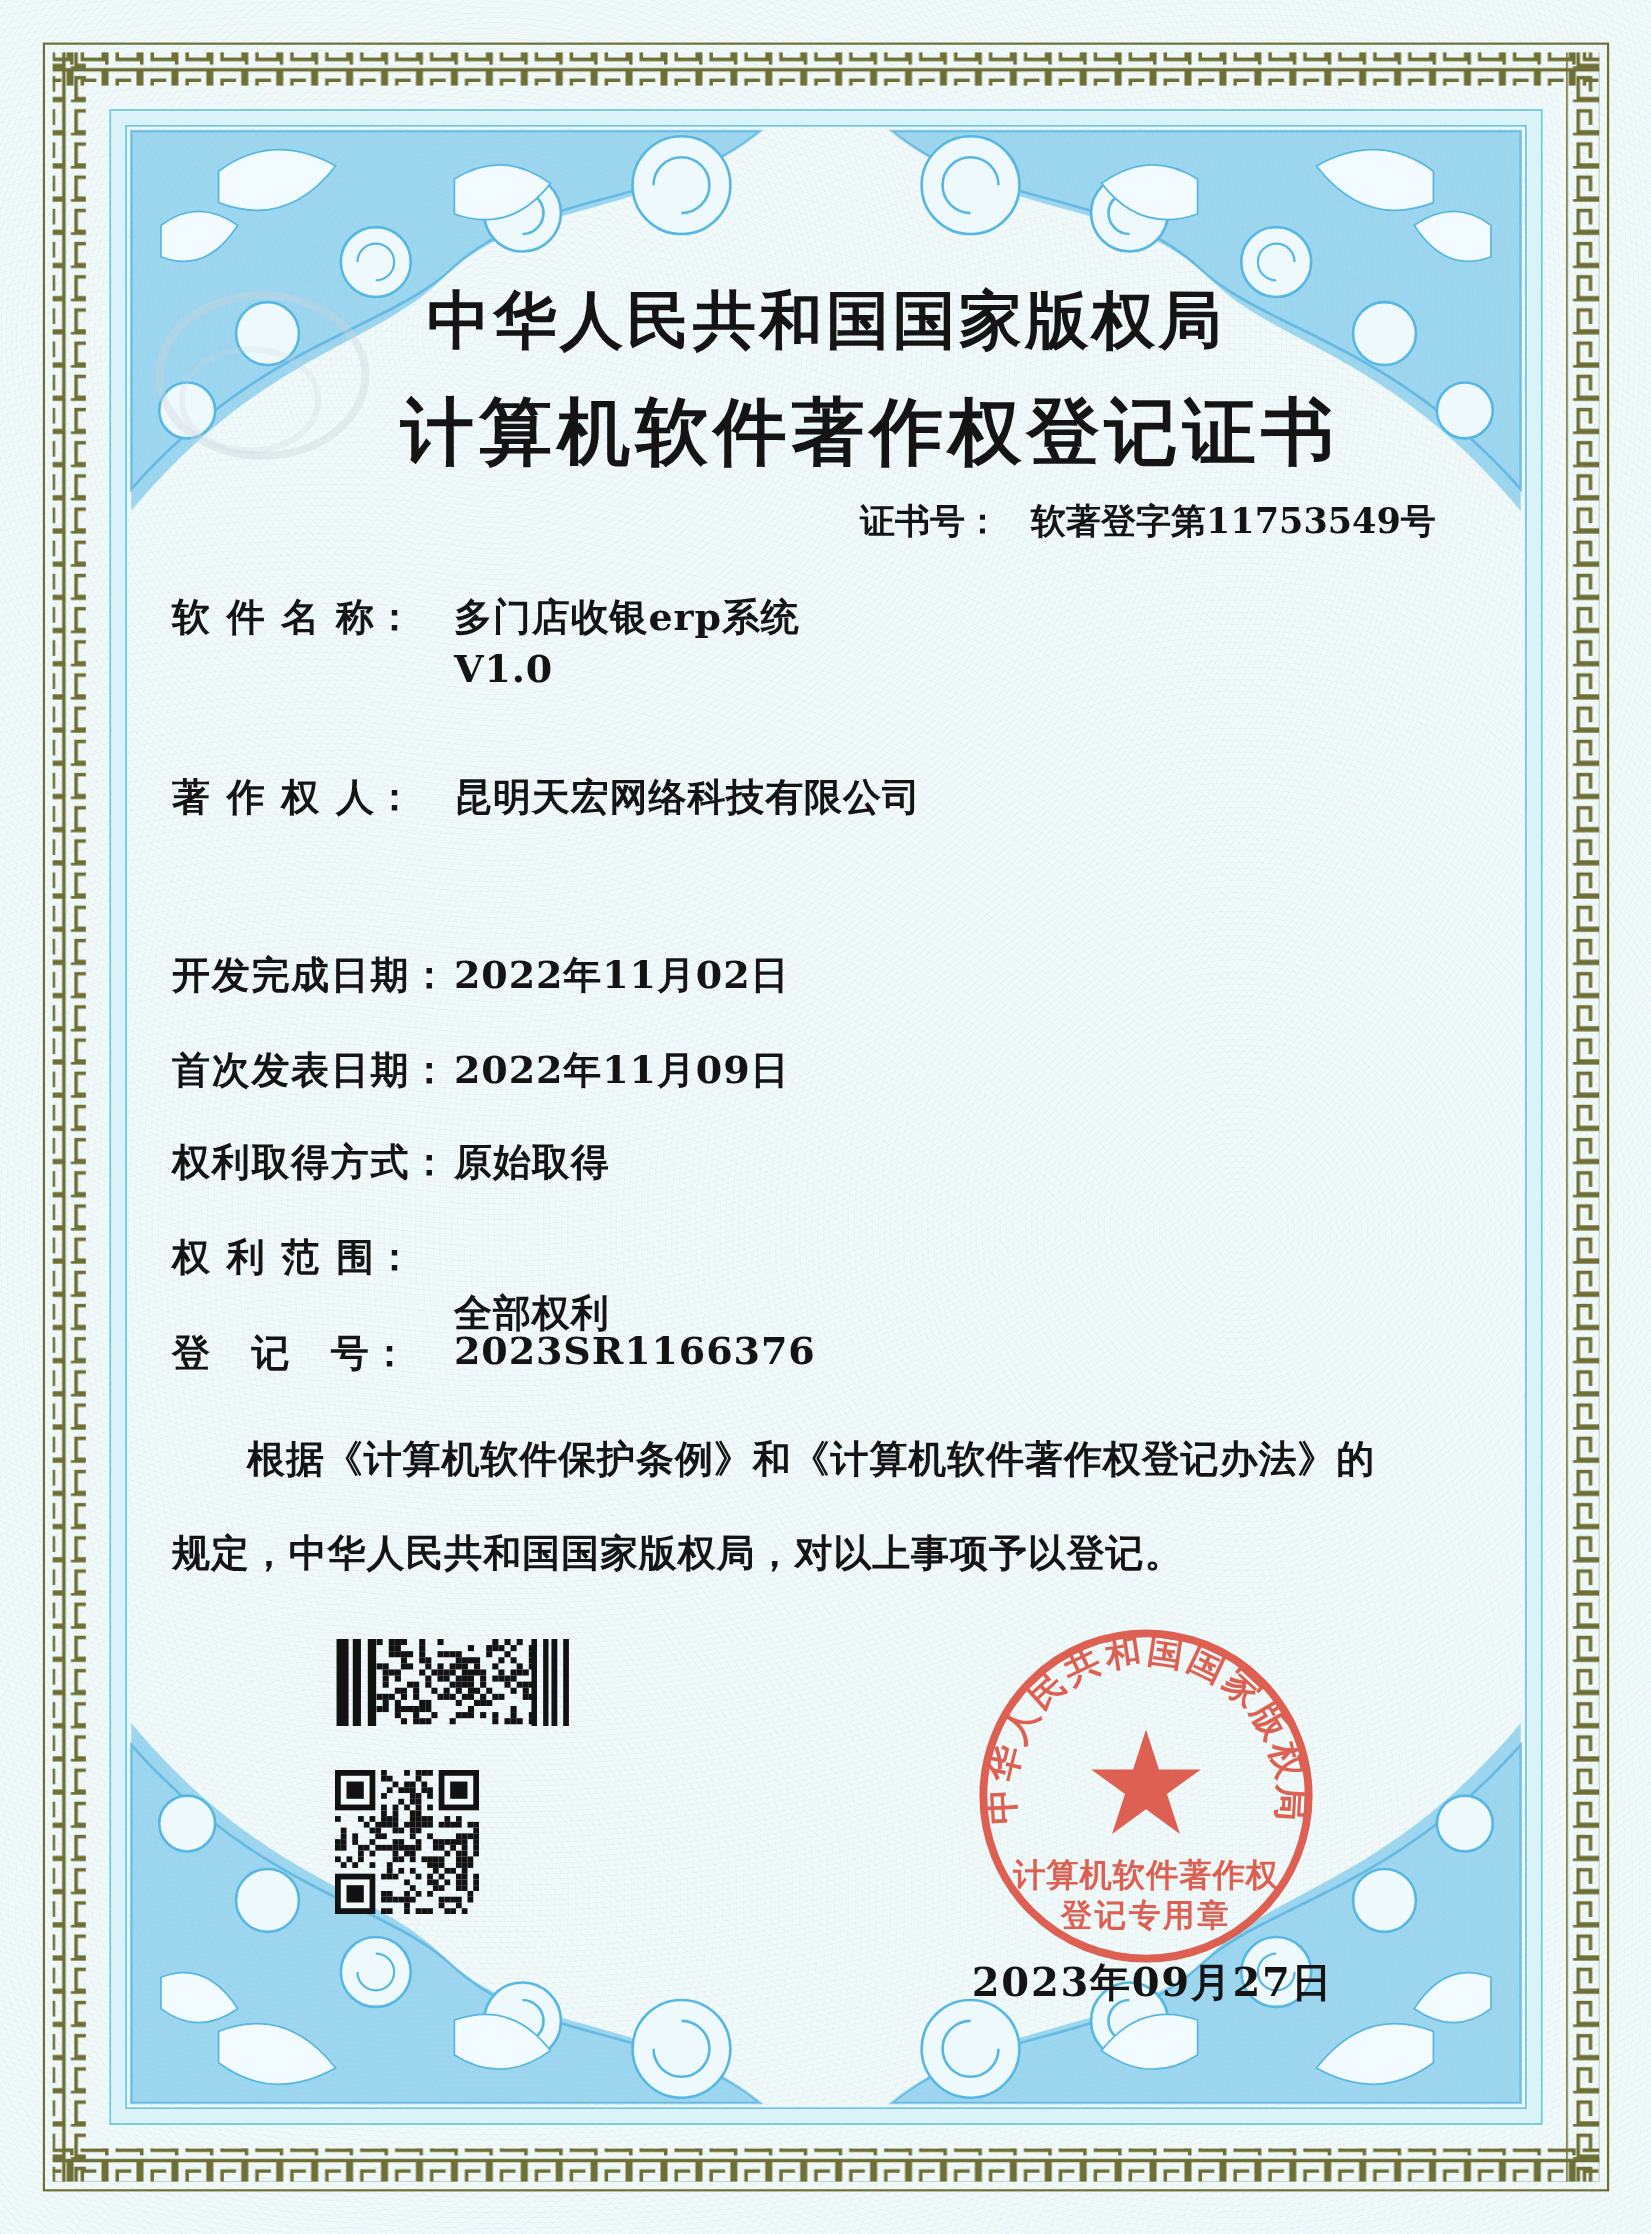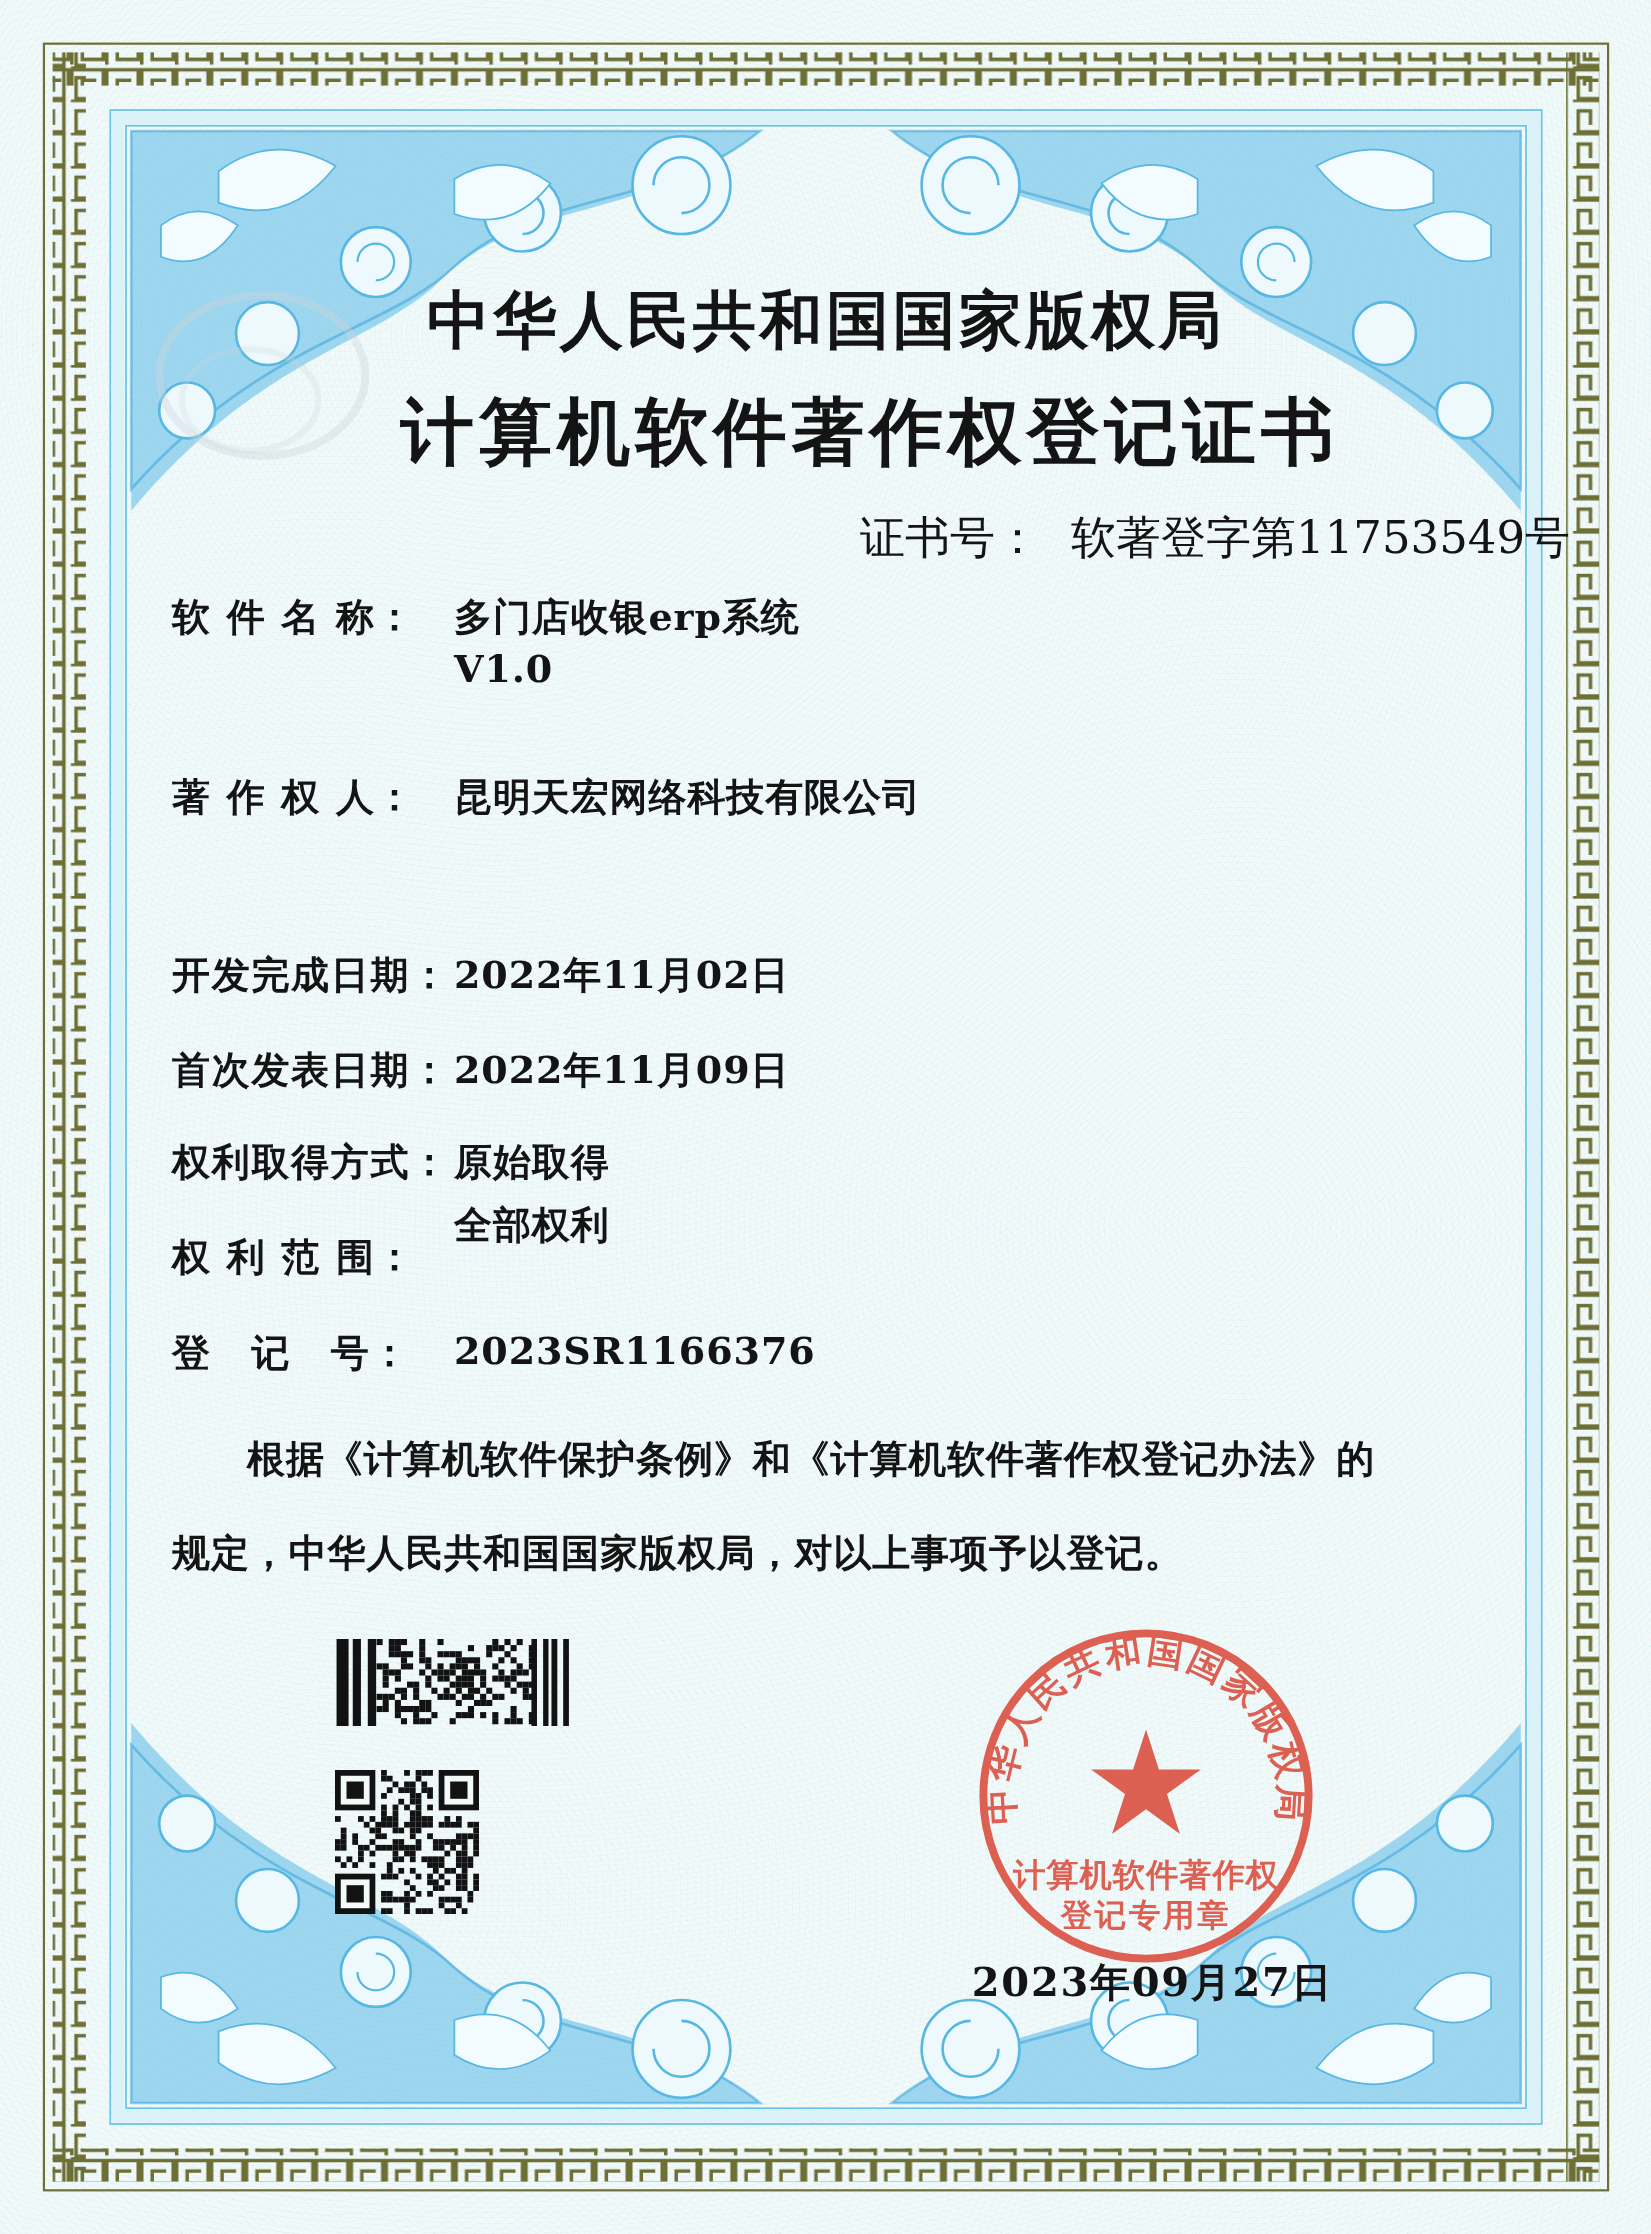--- a/index.html
+++ b/index.html
@@ -12,21 +12,21 @@
       repeating-radial-gradient(circle at 30% 15%, rgba(125,195,220,.07) 0 0.9px, transparent 0.9px 5.2px),
       repeating-radial-gradient(circle at 75% 55%, rgba(120,190,215,.06) 0 0.9px, transparent 0.9px 6.1px),
       repeating-radial-gradient(circle at 20% 85%, rgba(120,190,215,.06) 0 0.9px, transparent 0.9px 7px);
     overflow:hidden;
     font-family:"DejaVu Serif","Liberation Serif",serif;
     color:#141414;
   }
   .abs{position:absolute;}
   .ttl1{left:0;top:278px;width:100%;text-align:center;font-size:63px;font-weight:900;letter-spacing:3.5px;}
   .ttl2{left:0;top:384px;width:100%;text-align:center;font-size:73px;font-weight:900;letter-spacing:5.2px;margin-left:44px;}
-  .certno{left:860px;top:498px;font-size:45px;font-weight:normal;white-space:nowrap;margin-top:10px;}
+  .certno{left:860px;top:498px;font-size:35px;font-weight:bold;white-space:nowrap;}
   .certno .gap{display:inline-block;width:31px;}
   .flabel{left:172px;font-size:38px;font-weight:bold;white-space:nowrap;letter-spacing:1.7px;}
   .fvalue{left:454px;font-size:38px;font-weight:bold;white-space:nowrap;letter-spacing:0.9px;}
   .stmt{font-size:38px;font-weight:bold;white-space:nowrap;letter-spacing:0.9px;}
   .datetxt{left:908px;top:1955px;width:489px;text-align:center;font-size:40px;font-weight:bold;letter-spacing:1.7px;z-index:6;}
   svg{display:block;}
   .framesvg{left:0;top:0;z-index:1;}
   .contentlayer{z-index:4;}
   .sealsvg{left:958px;top:1608px;z-index:5;opacity:.94;}
   .codesvg{z-index:4;}
@@ -100,21 +100,21 @@
   <div class="abs contentlayer flabel" style="top:950px">开发完成日期：</div>
   <div class="abs contentlayer fvalue" style="top:950px">2022年11月02日</div>
 
   <div class="abs contentlayer flabel" style="top:1045px">首次发表日期：</div>
   <div class="abs contentlayer fvalue" style="top:1045px">2022年11月09日</div>
 
   <div class="abs contentlayer flabel" style="top:1137px">权利取得方式：</div>
   <div class="abs contentlayer fvalue" style="top:1137px">原始取得</div>
 
   <div class="abs contentlayer flabel" style="top:1232px">权 利 范 围：</div>
-  <div class="abs contentlayer fvalue" style="top:1200px">全部权利</div>
+  <div class="abs contentlayer fvalue" style="top:1288px">全部权利</div>
 
   <div class="abs contentlayer flabel" style="top:1328px">登　记　号：</div>
   <div class="abs contentlayer fvalue" style="top:1328px">2023SR1166376</div>
 
   <div class="abs contentlayer stmt" style="left:247px;top:1434px">根据《计算机软件保护条例》和《计算机软件著作权登记办法》的</div>
   <div class="abs contentlayer stmt" style="left:172px;top:1528px">规定，中华人民共和国国家版权局，对以上事项予以登记。</div>
 
   <svg id="barcode-svg" class="abs codesvg" style="left:336px;top:1639px" width="236" height="87" viewBox="0 0 270 100">
       <rect x="0" y="0" width="13.817554409848526" height="100" fill="#121212"></rect>
       <rect x="18.658067996846512" y="0" width="9.357848793733865" height="100" fill="#121212"></rect>

